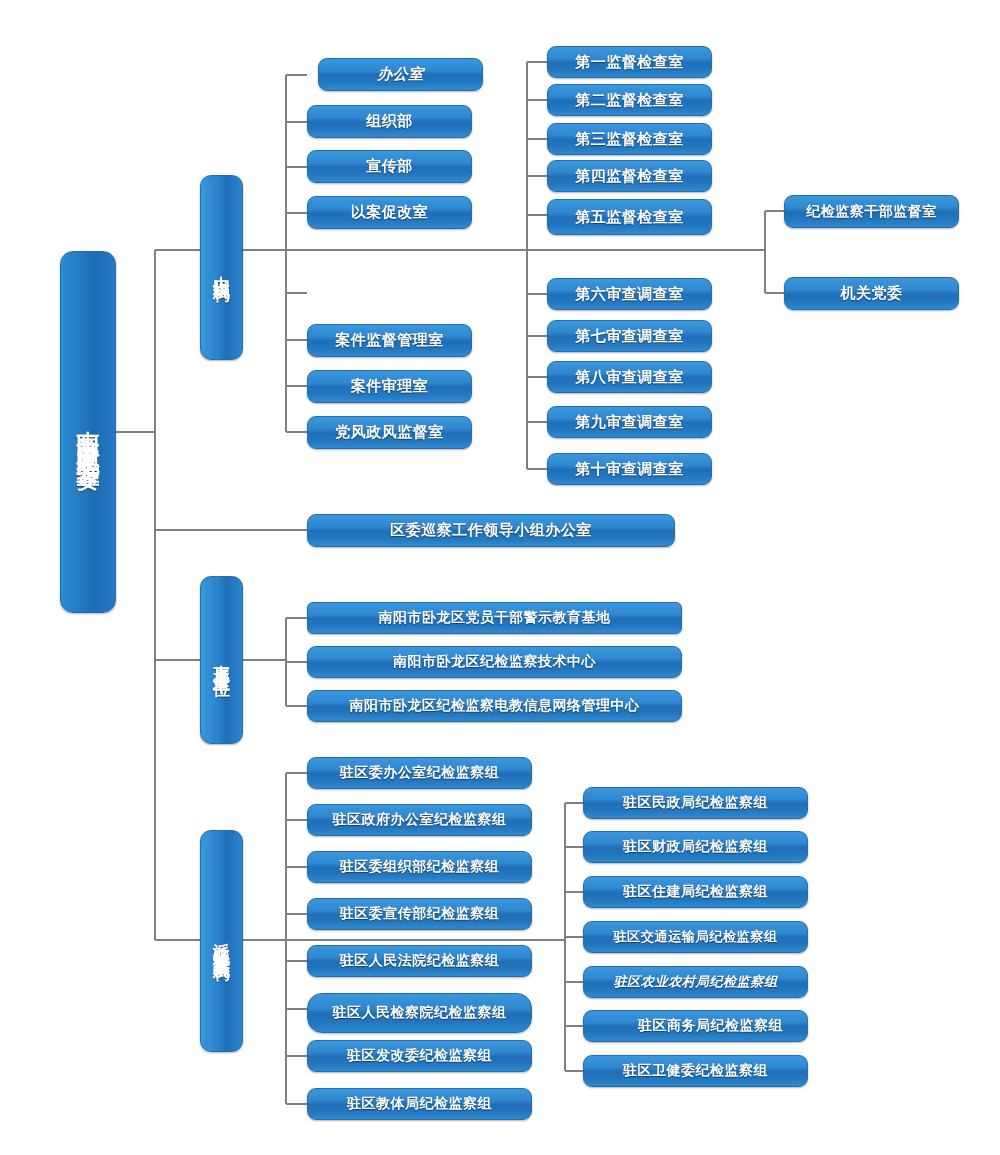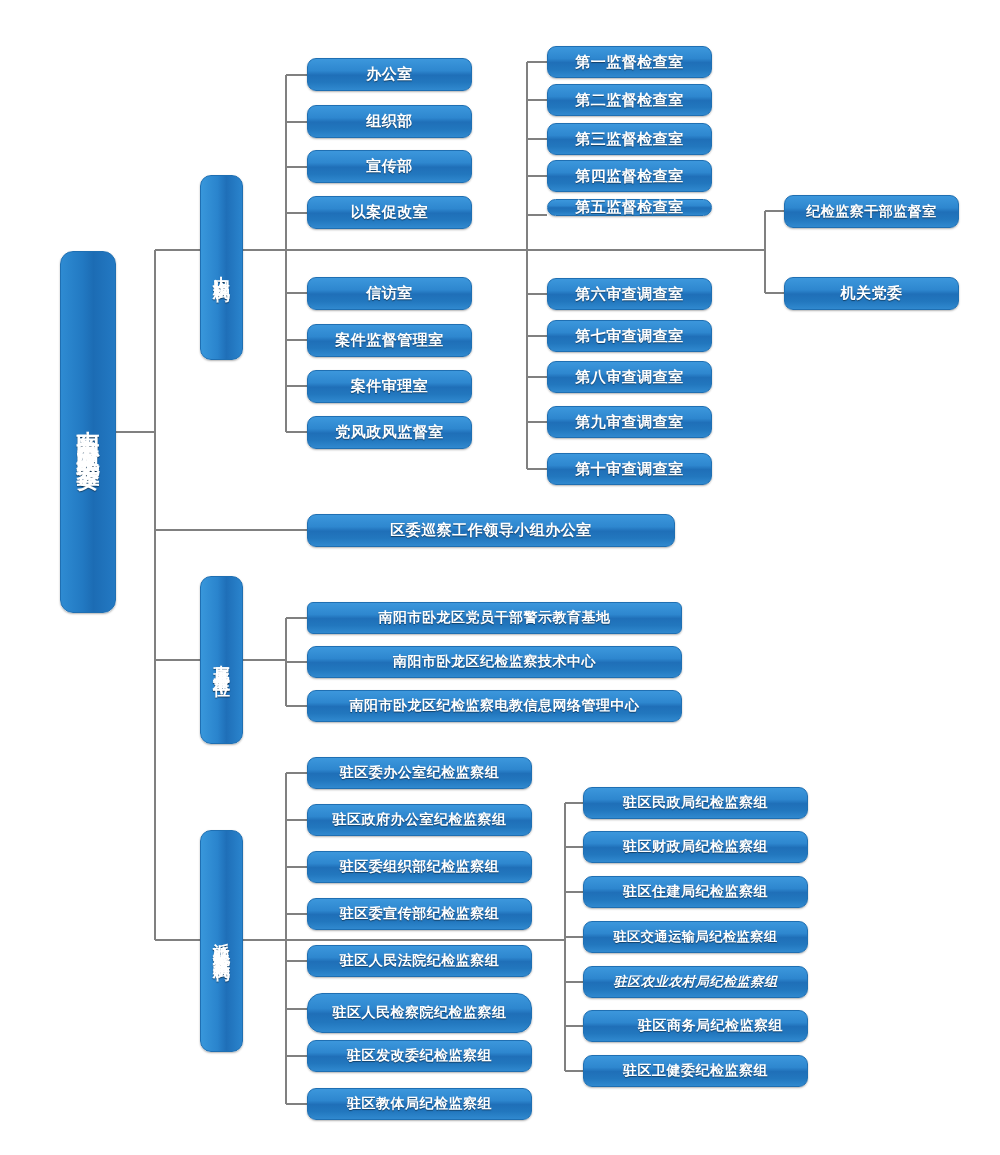--- a/index.html
+++ b/index.html
@@ -142,35 +142,34 @@
       <path d="M565,982 L583,982"></path>
       <path d="M565,1026 L583,1026"></path>
       <path d="M565,1071 L583,1071"></path>
     </g>
   </svg>
 
   <div class="node root vertical" style="left:60px;top:251px;width:56px;height:362px;">南阳市卧龙区纪委监委</div>
 
   <div class="node cat vertical" style="left:200px;top:175px;width:43px;height:185px;">内设机构</div>
 
-  <div class="node leaf" style="left:307px;top:58px;width:165px;height:33px;">办公室</div>
+  <div class="node leaf" style="left:318px;top:58px;width:165px;height:33px;font-style:italic;">办公室</div>
   <div class="node leaf" style="left:307px;top:105px;width:165px;height:33px;">组织部</div>
   <div class="node leaf" style="left:307px;top:150px;width:165px;height:33px;">宣传部</div>
   <div class="node leaf" style="left:307px;top:196px;width:165px;height:33px;">以案促改室</div>
 
-  <div class="node leaf" style="left:307px;top:277px;width:165px;height:33px;">信访室</div>
   <div class="node leaf" style="left:307px;top:324px;width:165px;height:33px;">案件监督管理室</div>
   <div class="node leaf" style="left:307px;top:370px;width:165px;height:33px;">案件审理室</div>
   <div class="node leaf" style="left:307px;top:416px;width:165px;height:33px;">党风政风监督室</div>
 
   <div class="node leaf" style="left:547px;top:46px;width:165px;height:32px;">第一监督检查室</div>
   <div class="node leaf" style="left:547px;top:84px;width:165px;height:32px;">第二监督检查室</div>
   <div class="node leaf" style="left:547px;top:123px;width:165px;height:32px;">第三监督检查室</div>
   <div class="node leaf" style="left:547px;top:160px;width:165px;height:32px;">第四监督检查室</div>
-  <div class="node leaf" style="left:547px;top:199px;width:165px;height:17px;">第五监督检查室</div>
+  <div class="node leaf" style="left:547px;top:199px;width:165px;height:36px;">第五监督检查室</div>
 
   <div class="node leaf" style="left:547px;top:278px;width:165px;height:32px;">第六审查调查室</div>
   <div class="node leaf" style="left:547px;top:320px;width:165px;height:32px;">第七审查调查室</div>
   <div class="node leaf" style="left:547px;top:406px;width:165px;height:32px;">第九审查调查室</div>
   <div class="node leaf" style="left:547px;top:361px;width:165px;height:32px;">第八审查调查室</div>
   <div class="node leaf" style="left:547px;top:453px;width:165px;height:32px;">第十审查调查室</div>
 
   <div class="node leaf small" style="left:784px;top:195px;width:175px;height:33px;">纪检监察干部监督室</div>
   <div class="node leaf" style="left:784px;top:277px;width:175px;height:33px;">机关党委</div>
 

